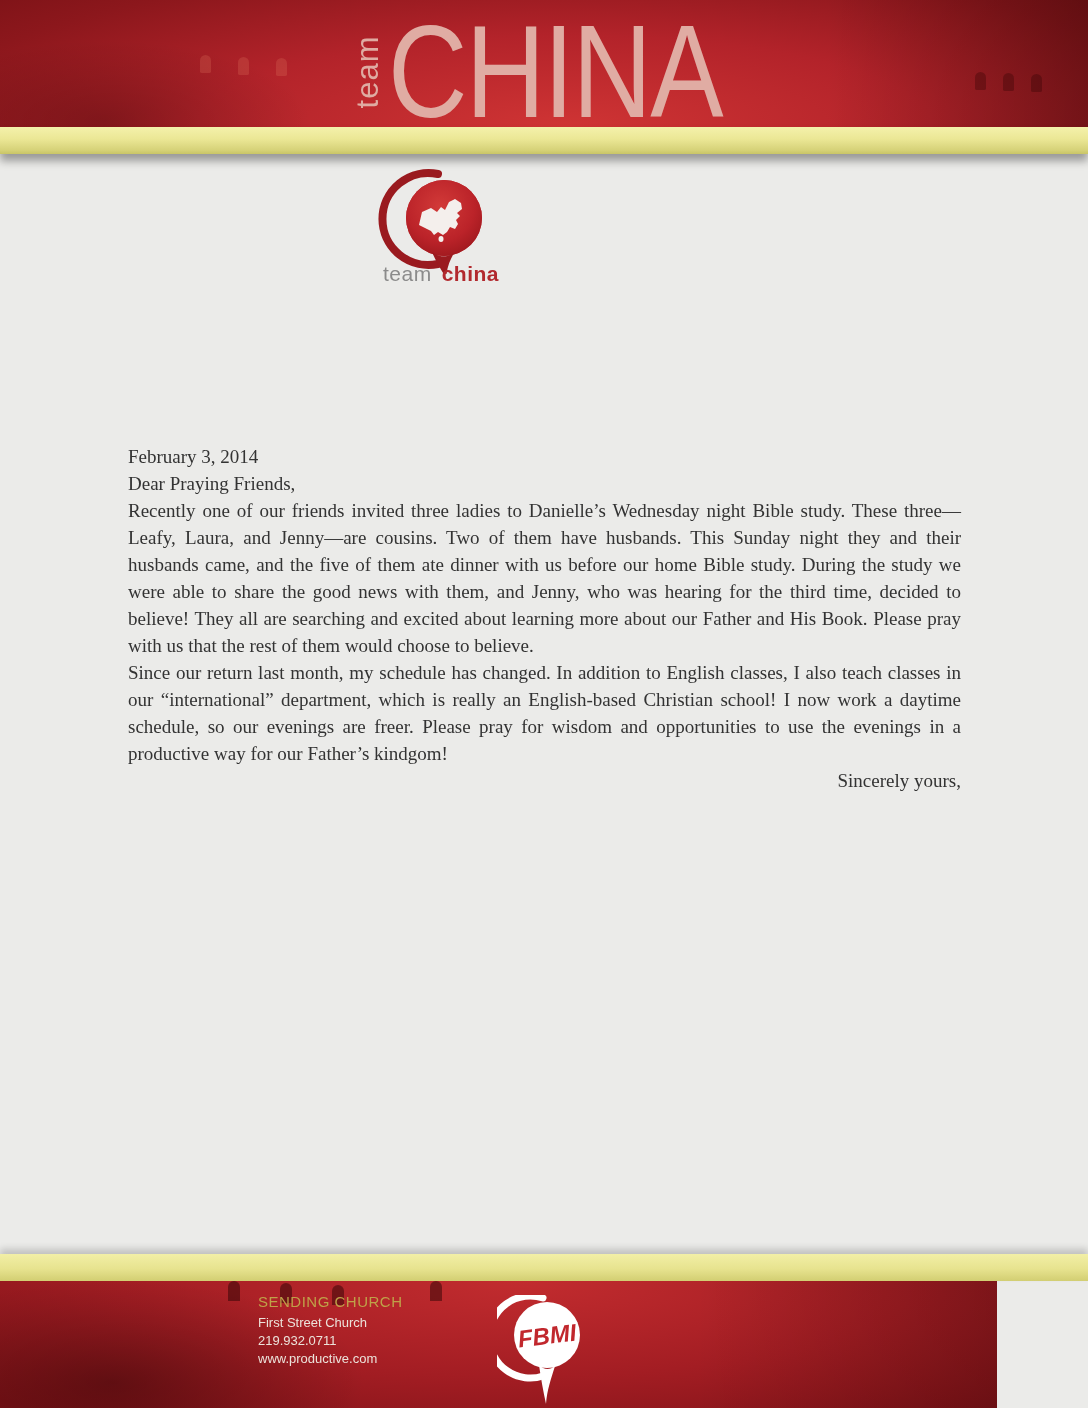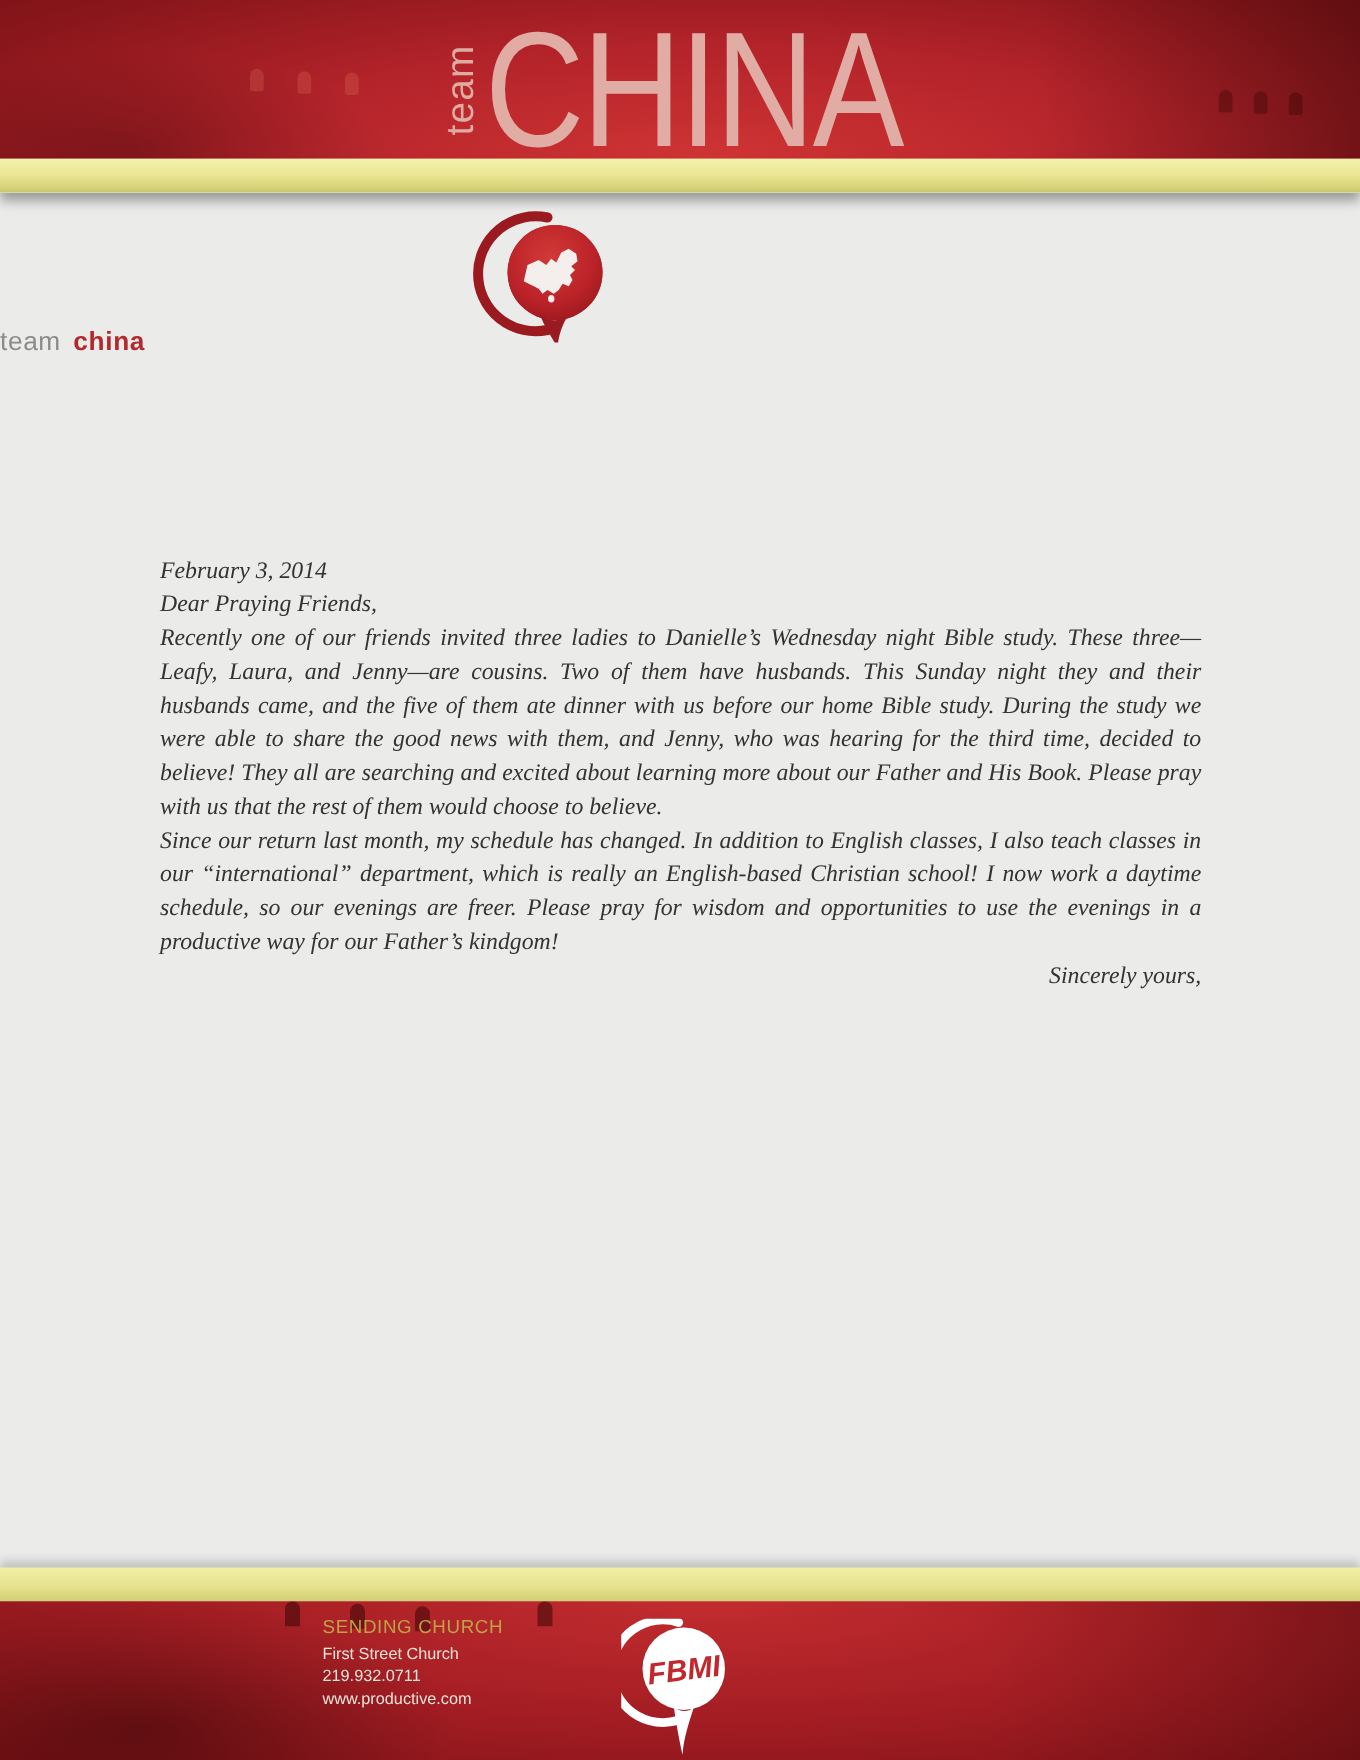--- a/index.html
+++ b/index.html
@@ -21,38 +21,38 @@
     color:#dfaba2;letter-spacing:1px;}
   .wordmark-china{position:absolute;top:6px;left:388px;font-size:131px;line-height:1;
     color:#e0aca3;transform:scaleX(.84);transform-origin:left top;letter-spacing:-2px;font-weight:400;}
   .gold-stripe{position:absolute;left:0;width:1088px;height:27px;
     background:linear-gradient(to bottom,#f4f1ab 0%,#ebe795 45%,#d6d279 85%,#c9c567 100%);}
   .gold-stripe.top{top:127px;box-shadow:0 7px 9px rgba(0,0,0,.35);}
   .gold-stripe.bottom{top:1254px;box-shadow:0 -5px 7px rgba(0,0,0,.18);
     background:linear-gradient(to bottom,#f2efa6 0%,#e7e38f 55%,#d2ce72 100%);}
 
   
-  .logo-block{position:absolute;top:168px;left:0;width:882px;}
+  .logo-block{position:absolute;top:168px;left:0;width:882px;text-align:center;}
   .logo-svg{display:block;margin:0 auto;}
   .logo-text{margin-top:-12px;font-size:21px;letter-spacing:.5px;}
   .logo-text .t-gray{color:#8b8b8b;}
   .logo-text .t-red{color:#b2292e;font-weight:bold;margin-left:10px;}
 
   
   .letter{position:absolute;top:443px;left:128px;width:833px;
     font-family:"Liberation Serif",serif;font-size:19px;line-height:27px;color:#333;}
-  .letter p{margin:0;font-style:italic;}
+  .letter p{margin:0;}
   .l-date{margin-bottom:0;}
   .l-salutation{margin-top:78px;}
   .l-para{margin-top:24px;text-align:justify;}
   .l-closing{margin-top:30px;text-align:right;}
   .l-signature{margin-top:26px;}
 
   
-  .footer{position:absolute;top:1281px;left:0;width:1088px;height:127px;
+  .footer{position:absolute;top:1281px;left:0;width:997px;height:127px;
     background:radial-gradient(ellipse 80% 150% at 52% 0%, #c22c2f 0%, #a31d23 50%, #821318 90%);
     overflow:hidden;}
   .f-wall-left{position:absolute;left:0;top:0;width:560px;height:127px;
     background:radial-gradient(ellipse 60% 110% at 20% 80%, rgba(20,0,0,.38), rgba(0,0,0,0) 75%);}
   .f-wall-right{position:absolute;right:0;top:0;width:300px;height:127px;
     background:linear-gradient(to left, rgba(20,0,0,.22), rgba(0,0,0,0));}
   .f-arch{position:absolute;width:12px;height:20px;border-radius:6px 6px 0 0;background:rgba(30,0,0,.45);}
   .f-col{position:absolute;top:12px;}
   .f-col.left{left:258px;}
   .f-col.right{left:680px;}

